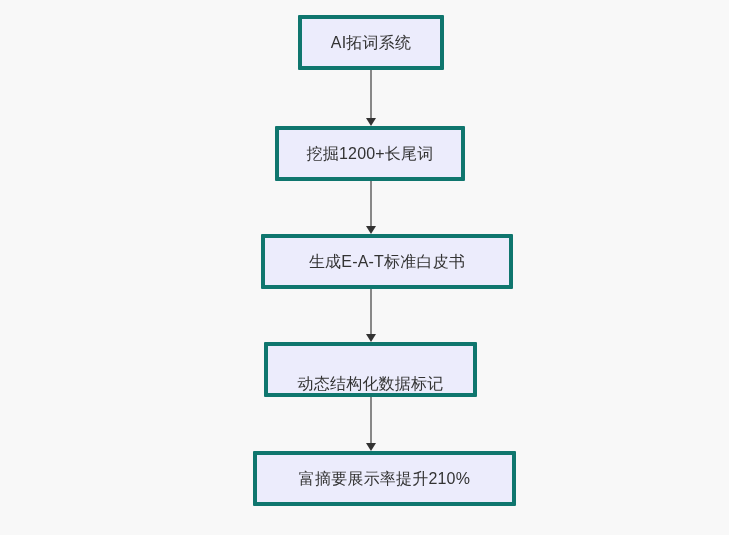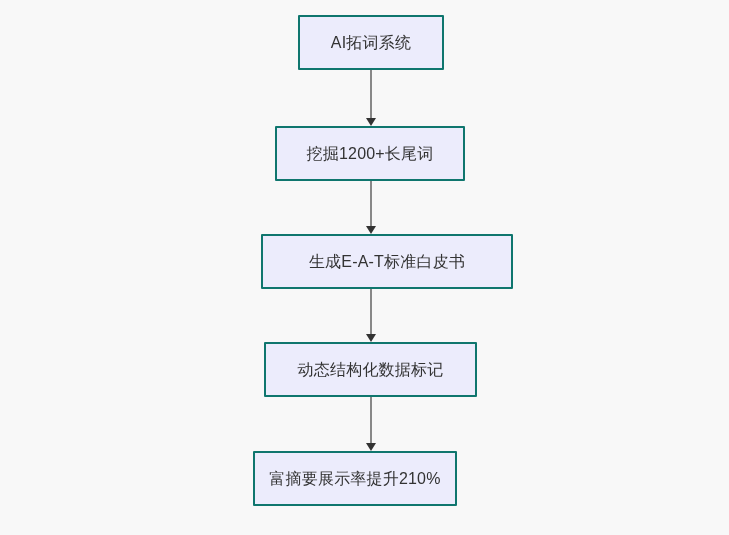--- a/index.html
+++ b/index.html
@@ -15,21 +15,21 @@
   }
   #flowchart {
     position: relative;
     width: 729px;
     height: 535px;
   }
   .node {
     position: absolute;
     box-sizing: border-box;
     background: #ececfc;
-    border: 2px solid #0f766e;
+    border: 4px solid #0f766e;
     border-radius: 1px;
     display: flex;
     align-items: center;
     justify-content: center;
     color: #333333;
     font-size: 16px;
     line-height: 1.2;
     letter-spacing: 0.2px;
     white-space: nowrap;
     text-align: center;
@@ -83,26 +83,26 @@
 
   <div class="node" style="left:261px; top:234px; width:252px; height:55px;">
     <span class="node-label">生成E-A-T标准白皮书</span>
   </div>
 
   <div class="edge" style="left:364px; top:289px; height:53px;">
     <div class="edge-line"></div>
     <div class="edge-arrow"></div>
   </div>
 
-  <div class="node" style="left:264px; top:342px; width:213px; height:55px;">
+  <div class="node" style="left:264px; top:342px; width:213px; height:55px;align-items:flex-end;">
     <span class="node-label">动态结构化数据标记</span>
   </div>
 
   <div class="edge" style="left:364px; top:397px; height:54px;">
     <div class="edge-line"></div>
     <div class="edge-arrow"></div>
   </div>
 
-  <div class="node" style="left:253px; top:451px; width:204px; height:55px;">
+  <div class="node" style="left:253px; top:451px; width:263px; height:55px;">
     <span class="node-label">富摘要展示率提升210%</span>
   </div>
 
 </div>
 
 </body></html>

